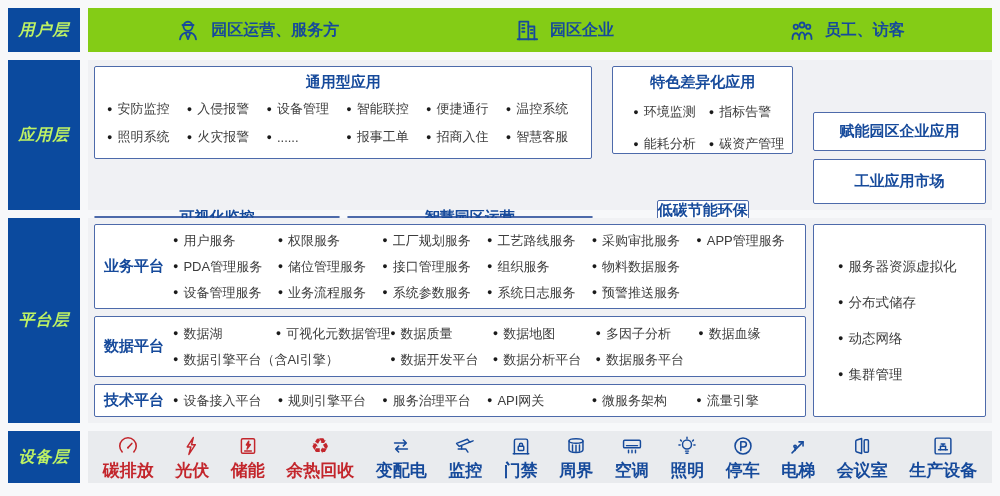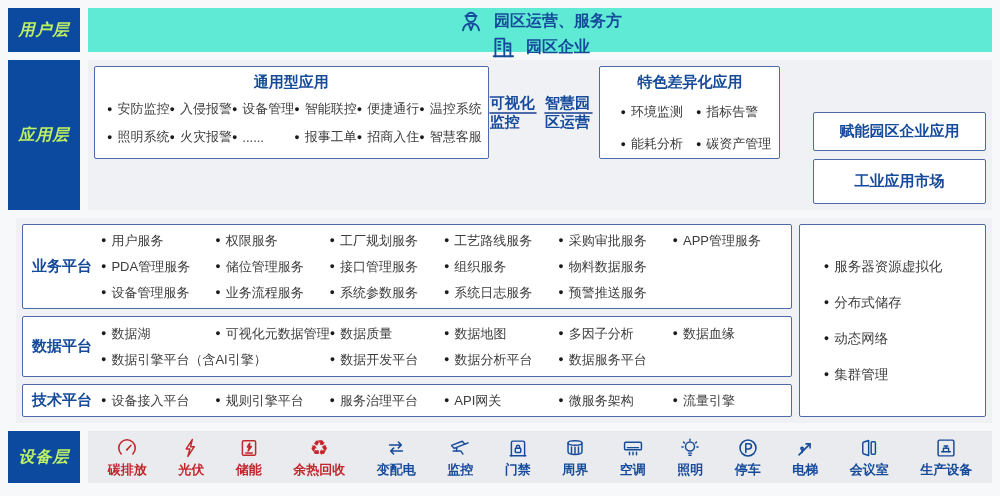--- a/index.html
+++ b/index.html
@@ -16,44 +16,44 @@
     background:#0b4a9e; color:#bef264;
     font-size:16px; font-weight:700; font-style:italic;
     letter-spacing:1px;
     display:flex; align-items:center; justify-content:center;
   }
   .row-content { flex:1; margin-left:8px; }
 
   
   .row-user { height:44px; }
   .user-content {
-    background:#5eead4;
-    display:flex; align-items:center; justify-content:space-around;flex-direction:column;
+    background:#84cc16;
+    display:flex; align-items:center; justify-content:space-around;
   }
   .user-group { display:flex; align-items:center; gap:10px;
     color:#164a9b; font-weight:700; font-size:16px; }
   .uicon { display:flex; align-items:center; color:#164a9b; }
 
   
   .box { background:#ffffff; border:1.2px solid #4d6aaa; border-radius:2px; }
   .box-title { color:#164a9b; font-weight:700; font-size:15px; text-align:center; }
   .label-box {
     display:flex; align-items:center; justify-content:center;
     color:#164a9b; font-weight:700; font-size:15px;margin-top:46px;
   }
   .bullet-item { display:flex; align-items:center; white-space:nowrap;
     color:#3d3d3d; font-size:13px; }
   .bullet-item .dot { font-size:9px; margin-right:5px; color:#1a1a1a; line-height:1; }
   .bullet-item.empty { visibility:hidden; }
 
   
   .row-app { height:150px; }
   .app-content { background:#f0f1f4; padding:6px; display:flex; gap:7px; }
-  .colA { flex:507; display:flex; justify-content:space-between; }
-  .colB { flex:210; display:flex; flex-direction:row; justify-content:space-between; }
+  .colA { flex:507; display:flex; flex-direction:column; justify-content:space-between; }
+  .colB { flex:210; display:flex; flex-direction:column; justify-content:space-between;align-items:center; }
   .colC { flex:176; display:flex; flex-direction:column; }
   .general-box { height:93px; padding-top:6px; }
   .general-grid { display:grid; grid-template-columns:repeat(6,1fr);
     row-gap:10px; padding:8px 6px 0 12px; }
   .bottom-row { display:flex; gap:7px; height:34px; }
   .bottom-row .label-box { flex:1;border-radius:14px; }
   .colB .label-box { height:34px; }
   .special-box { height:93px; padding-top:6px; }
   .special-grid { display:grid; grid-template-columns:repeat(2,1fr);
     row-gap:14px; padding:11px 8px 0 20px; }
@@ -79,21 +79,21 @@
 
   
   .row-device { height:52px; margin-bottom:0; }
   .device-content {
     background:#e9ebee;
     display:flex; align-items:center; justify-content:space-around;
     padding:0 4px;
   }
   .device-item { display:flex; flex-direction:column; align-items:center; gap:2px; }
   .device-item .ic { height:24px; display:flex; align-items:flex-end; justify-content:center; }
-  .device-label { font-size:13px; font-weight:700; }
+  .device-label { font-size:17px; font-weight:700; }
   .red { color:#c3262c; }
   .blue { color:#164a9b; }
   .glyph-icon { font-size:21px; line-height:1; font-family:"DejaVu Sans",sans-serif; }
 </style>
 </head>
 <body>
 
 <div class="page">
 
   <div class="layer-row row-user">
@@ -167,29 +167,31 @@
       <div class="colB">
         <div class="box special-box">
           <div class="box-title">特色差异化应用</div>
           <div class="special-grid">
               <span class="bullet-item"><span class="dot">●</span>环境监测</span>
               <span class="bullet-item"><span class="dot">●</span>指标告警</span>
               <span class="bullet-item"><span class="dot">●</span>能耗分析</span>
               <span class="bullet-item"><span class="dot">●</span>碳资产管理</span>
             </div>
         </div>
+        <div class="box label-box">低碳节能环保</div>
       </div>
       <div class="colC">
         <div class="box label-box empower-box">赋能园区企业应用</div>
         <div class="box label-box market-box">工业应用市场</div>
       </div>
     </div>
   </div>
 
   <div class="layer-row row-platform">
+    <div class="badge">平台层</div>
     <div class="row-content platform-content">
       <div class="colMain">
         <div class="box pf-box business-box">
           <div class="pf-label">业务平台</div>
           <div class="pf-grid">
               <span class="bullet-item"><span class="dot">●</span>用户服务</span>
               <span class="bullet-item"><span class="dot">●</span>权限服务</span>
               <span class="bullet-item"><span class="dot">●</span>工厂规划服务</span>
               <span class="bullet-item"><span class="dot">●</span>工艺路线服务</span>
               <span class="bullet-item"><span class="dot">●</span>采购审批服务</span>

